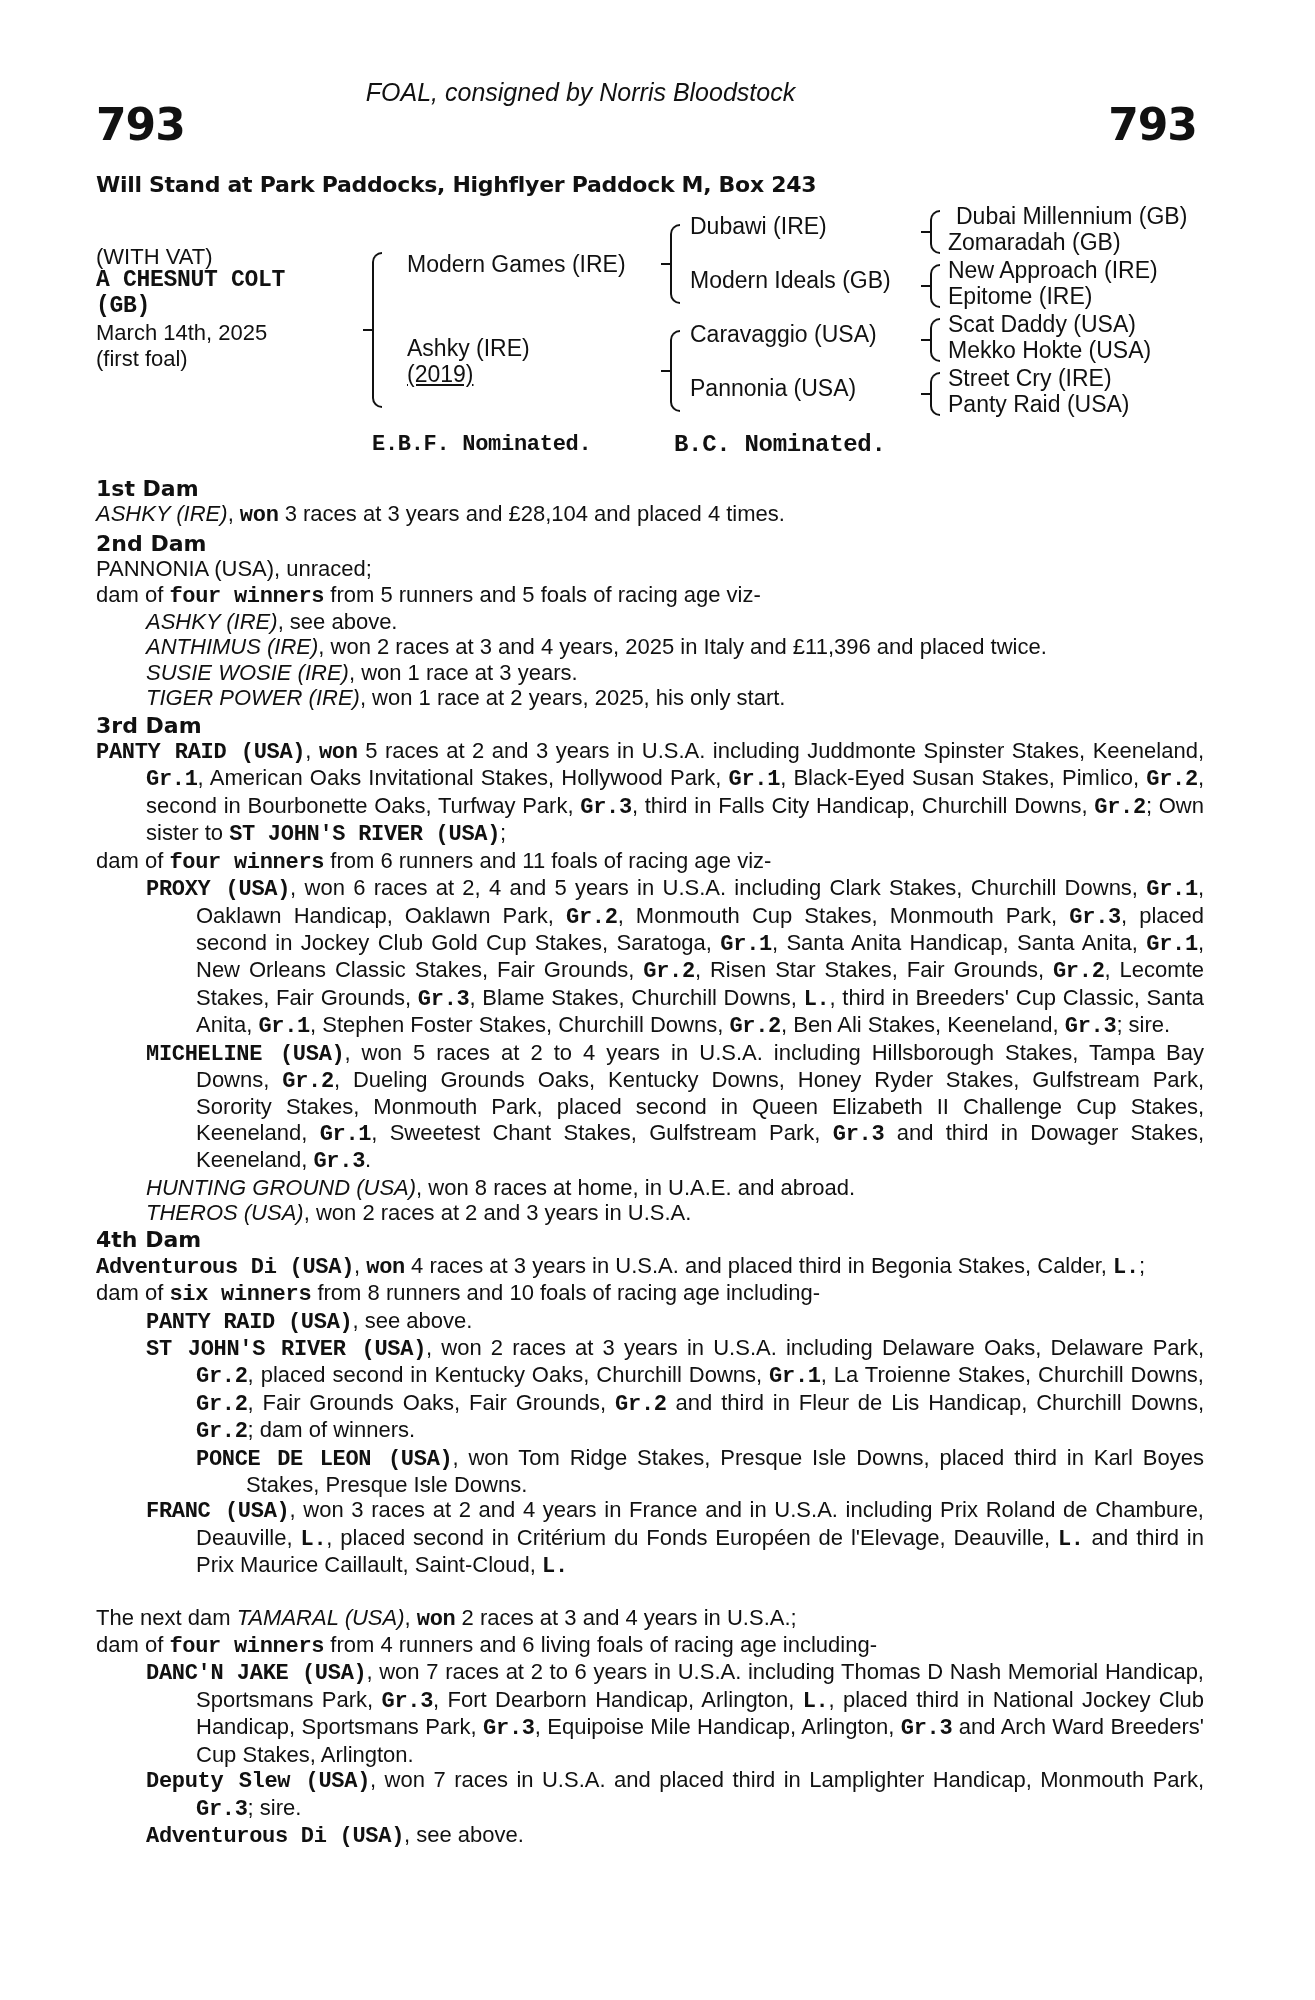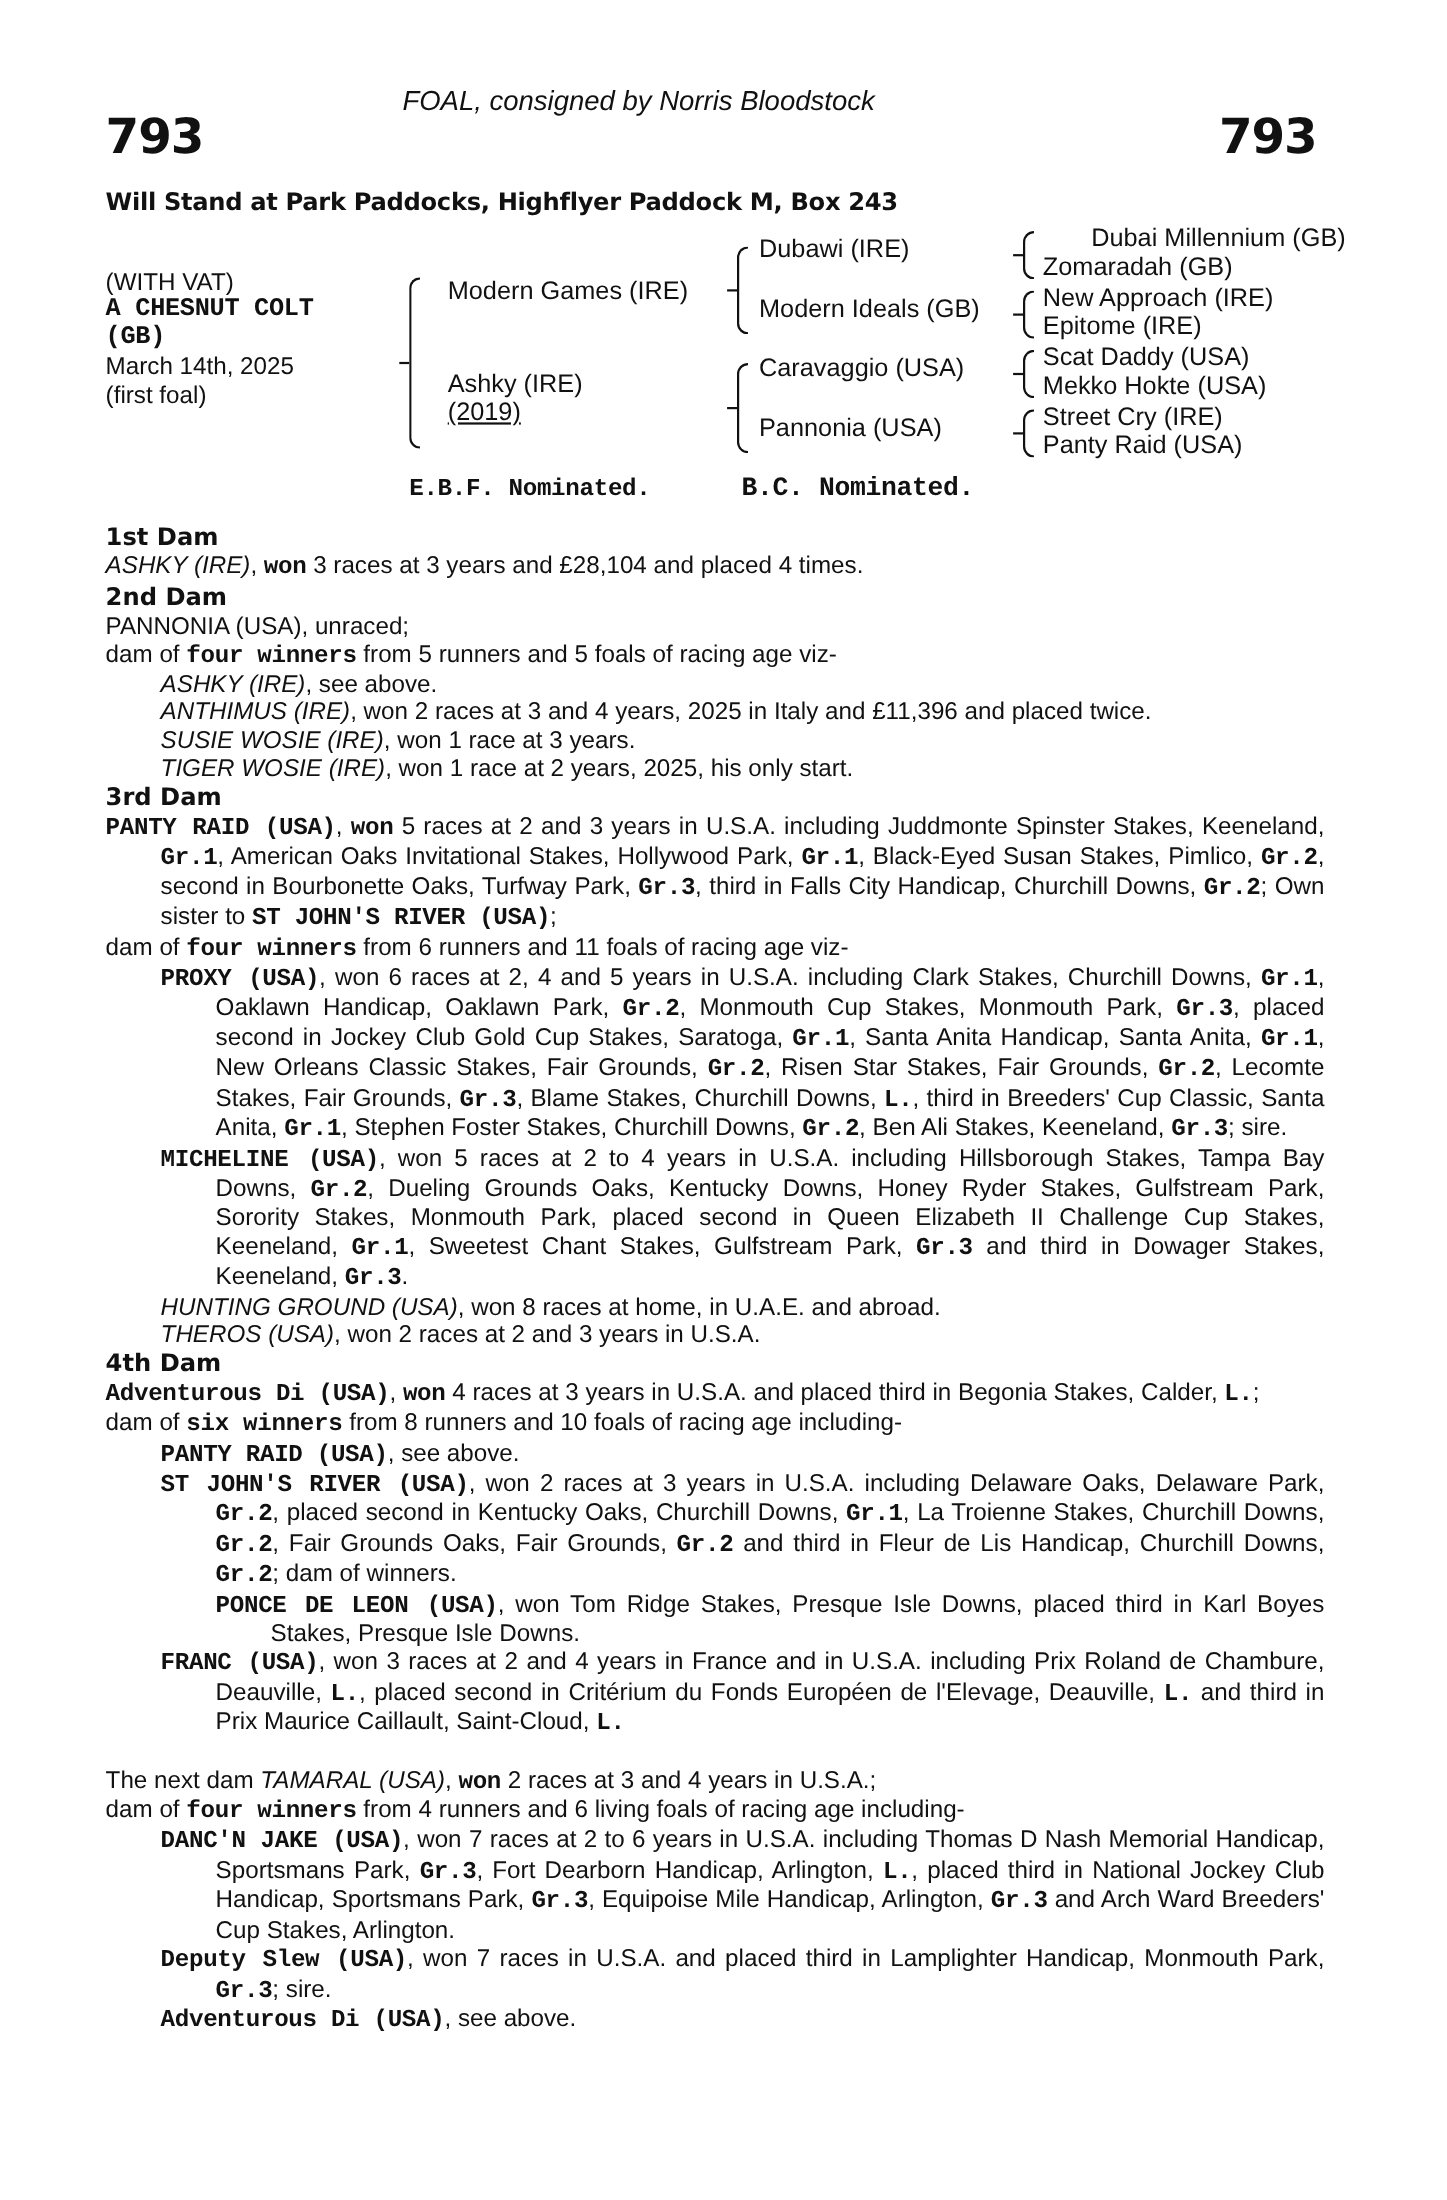--- a/index.html
+++ b/index.html
@@ -54,21 +54,21 @@
   <div class="pd" style="left:690px; top:14px;">Dubawi (IRE)</div>
   <div class="pd" style="left:690px; top:68px;">Modern Ideals (GB)</div>
   <div class="brace" style="left:670px; top:130px; height:78px;"></div>
   <div class="pd" style="left:690px; top:122px;">Caravaggio (USA)</div>
   <div class="pd" style="left:690px; top:176px;">Pannonia (USA)</div>
 
   <div class="brace" style="left:930px; top:10px; height:40px;"></div>
   <div class="brace" style="left:930px; top:64px; height:40px;"></div>
   <div class="brace" style="left:930px; top:118px; height:40px;"></div>
   <div class="brace" style="left:930px; top:172px; height:40px;"></div>
-  <div class="pd" style="left:992px; top:4px;">Dubai Millennium (GB)</div>
+  <div class="pd" style="left:956px; top:4px;">Dubai Millennium (GB)</div>
   <div class="pd" style="left:948px; top:30px;">Zomaradah (GB)</div>
   <div class="pd" style="left:948px; top:58px;">New Approach (IRE)</div>
   <div class="pd" style="left:948px; top:84px;">Epitome (IRE)</div>
   <div class="pd" style="left:948px; top:112px;">Scat Daddy (USA)</div>
   <div class="pd" style="left:948px; top:138px;">Mekko Hokte (USA)</div>
   <div class="pd" style="left:948px; top:166px;">Street Cry (IRE)</div>
   <div class="pd" style="left:948px; top:192px;">Panty Raid (USA)</div>
 
   <div class="pd bold" style="left:372px; top:232px; font-size:22px;">E.B.F. Nominated.</div>
   <div class="pd bold" style="left:674px; top:232px; font-size:24px;">B.C. Nominated.</div>
@@ -78,21 +78,21 @@
 
   <div class="section-head first">1st Dam</div>
   <p class="l0"><span class="it">ASHKY (IRE)</span>, <span class="bold">won</span><span> 3 races at 3 years and £28,104 and placed 4 times.</span></p>
 
   <div class="section-head">2nd Dam</div>
   <p class="l0">PANNONIA (USA), unraced;</p>
   <p class="l0"><span>dam of </span><span class="bold">four winners</span><span> from 5 runners and 5 foals of racing age viz-</span></p>
   <p class="l1"><span class="it">ASHKY (IRE)</span><span>, see above.</span></p>
   <p class="l1"><span class="it">ANTHIMUS (IRE)</span><span>, won 2 races at 3 and 4 years, 2025 in Italy and £11,396 and placed twice.</span></p>
   <p class="l1"><span class="it">SUSIE WOSIE (IRE)</span><span>, won 1 race at 3 years.</span></p>
-  <p class="l1"><span class="it">TIGER WOSIE (IRE)</span><span>, won 1 race at 2 years, 2025, his only start.</span></p>
+  <p class="l1"><span class="it">TIGER POWER (IRE)</span><span>, won 1 race at 2 years, 2025, his only start.</span></p>
 
   <div class="section-head">3rd Dam</div>
   <p class="l0"><span class="bold">PANTY RAID (USA)</span>, <span class="bold">won</span><span> 5 races at 2 and 3 years in U.S.A. including Juddmonte Spinster Stakes, Keeneland, </span><span class="bold">Gr.1</span><span>, American Oaks Invitational Stakes, Hollywood Park, </span><span class="bold">Gr.1</span><span>, Black-Eyed Susan Stakes, Pimlico, </span><span class="bold">Gr.2</span><span>, second in Bourbonette Oaks, Turfway Park, </span><span class="bold">Gr.3</span><span>, third in Falls City Handicap, Churchill Downs, </span><span class="bold">Gr.2</span><span>; Own sister to </span><span class="bold">ST JOHN'S RIVER (USA)</span><span>;</span></p>
   <p class="l0"><span>dam of </span><span class="bold">four winners</span><span> from 6 runners and 11 foals of racing age viz-</span></p>
   <p class="l1"><span class="bold">PROXY (USA)</span><span>, won 6 races at 2, 4 and 5 years in U.S.A. including Clark Stakes, Churchill Downs, </span><span class="bold">Gr.1</span><span>, Oaklawn Handicap, Oaklawn Park, </span><span class="bold">Gr.2</span><span>, Monmouth Cup Stakes, Monmouth Park, </span><span class="bold">Gr.3</span><span>, placed second in Jockey Club Gold Cup Stakes, Saratoga, </span><span class="bold">Gr.1</span><span>, Santa Anita Handicap, Santa Anita, </span><span class="bold">Gr.1</span><span>, New Orleans Classic Stakes, Fair Grounds, </span><span class="bold">Gr.2</span><span>, Risen Star Stakes, Fair Grounds, </span><span class="bold">Gr.2</span><span>, Lecomte Stakes, Fair Grounds, </span><span class="bold">Gr.3</span><span>, Blame Stakes, Churchill Downs, </span><span class="bold">L.</span><span>, third in Breeders' Cup Classic, Santa Anita, </span><span class="bold">Gr.1</span><span>, Stephen Foster Stakes, Churchill Downs, </span><span class="bold">Gr.2</span><span>, Ben Ali Stakes, Keeneland, </span><span class="bold">Gr.3</span><span>; sire.</span></p>
   <p class="l1"><span class="bold">MICHELINE (USA)</span><span>, won 5 races at 2 to 4 years in U.S.A. including Hillsborough Stakes, Tampa Bay Downs, </span><span class="bold">Gr.2</span><span>, Dueling Grounds Oaks, Kentucky Downs, Honey Ryder Stakes, Gulfstream Park, Sorority Stakes, Monmouth Park, placed second in Queen Elizabeth II Challenge Cup Stakes, Keeneland, </span><span class="bold">Gr.1</span><span>, Sweetest Chant Stakes, Gulfstream Park, </span><span class="bold">Gr.3</span><span> and third in Dowager Stakes, Keeneland, </span><span class="bold">Gr.3</span><span>.</span></p>
   <p class="l1"><span class="it">HUNTING GROUND (USA)</span><span>, won 8 races at home, in U.A.E. and abroad.</span></p>
   <p class="l1"><span class="it">THEROS (USA)</span><span>, won 2 races at 2 and 3 years in U.S.A.</span></p>
 
   <div class="section-head">4th Dam</div>

